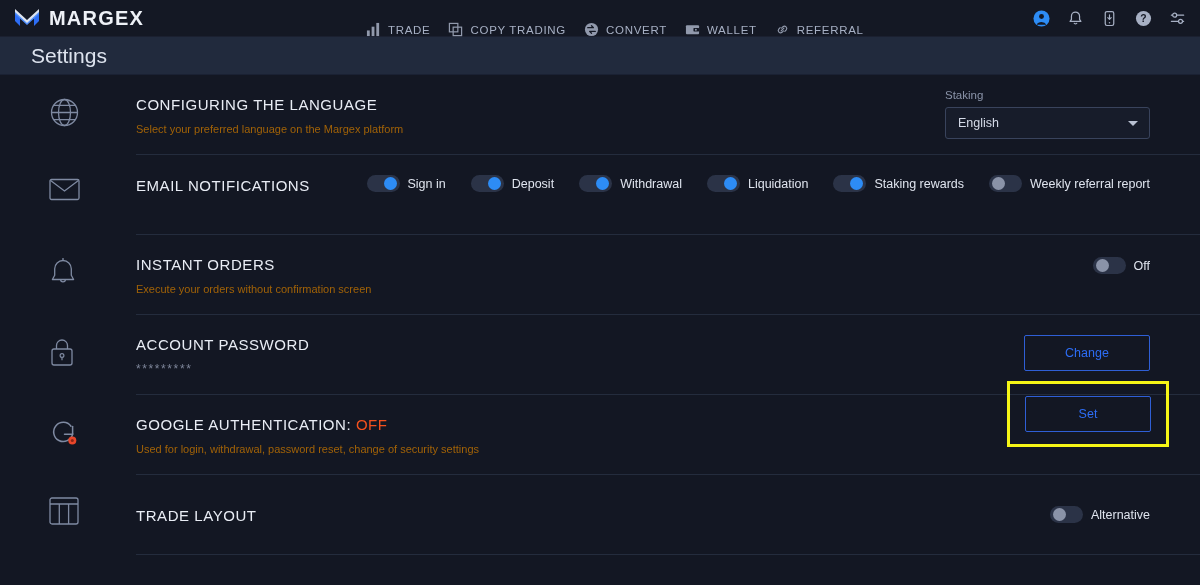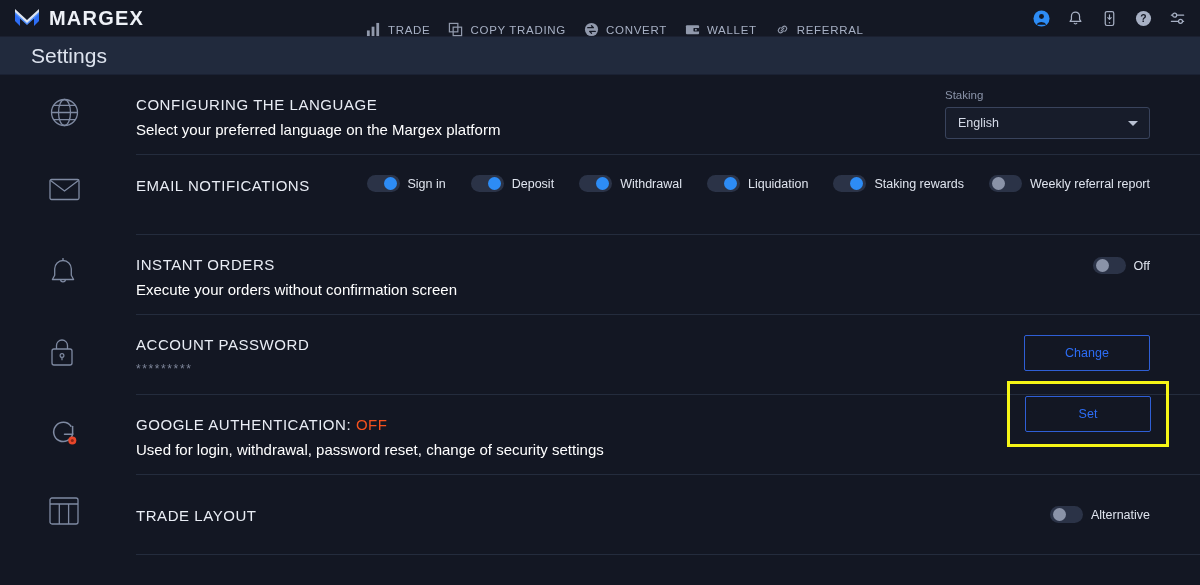--- a/index.html
+++ b/index.html
@@ -83,21 +83,21 @@
   }
   .row:last-child .row-body { border-bottom: 1px solid #242c3d; }
   .row-texts { flex: 0 0 auto; }
   .row-title {
     color: #e9edf5; font-size: 15px; font-weight: normal;
     letter-spacing: 0.55px; text-transform: uppercase;
     line-height: 16px;
   }
   .row-title .off-flag { color: #f4511e; }
   .row-sub {
-    color: #ffffff; font-size: 15px; margin-top: 9px; line-height: 15px;
+    color: #a16207; font-size: 11px; margin-top: 9px; line-height: 15px;
   }
   .row-sub.dots { color: #7d8599; letter-spacing: 1.6px; font-size: 12px; }
 
   
   .row-ctrl {
     margin-left: auto;
     display: flex; align-items: center;
   }
 
   

